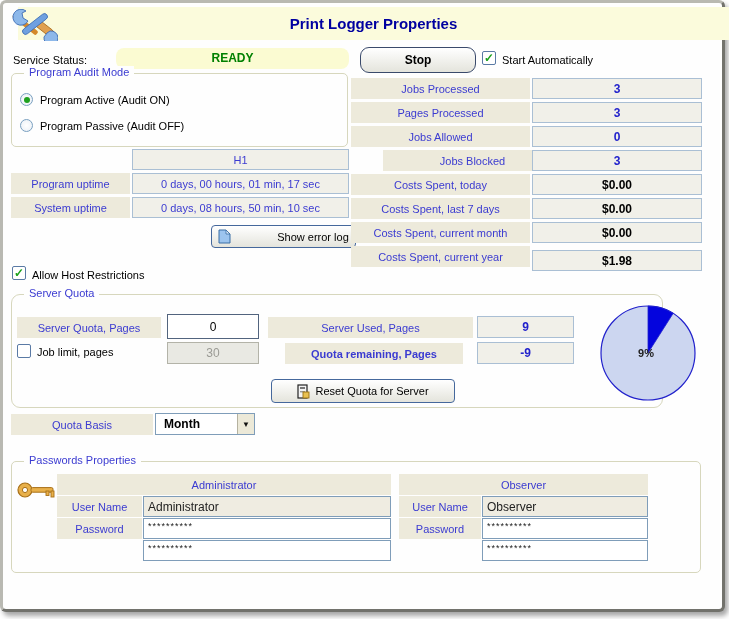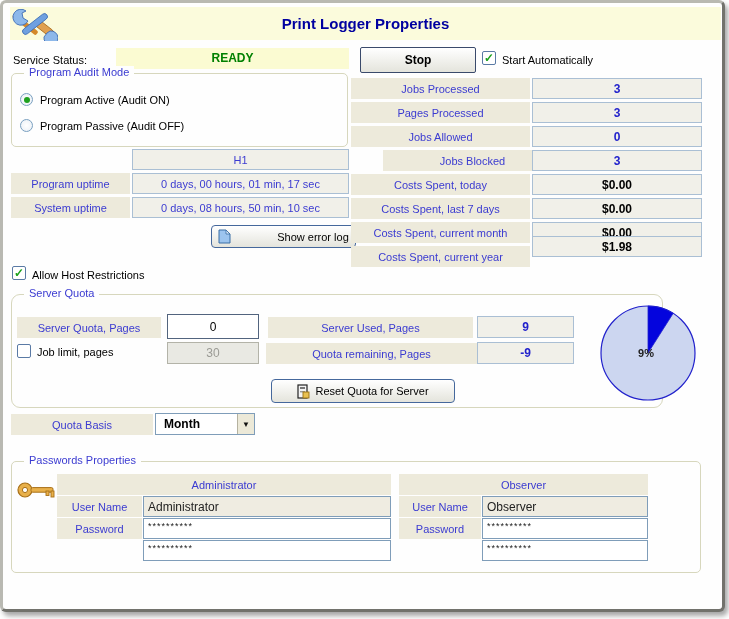--- a/index.html
+++ b/index.html
@@ -2,26 +2,26 @@
 <html><head>
 <meta charset="utf-8">
 <style>
   * { margin:0; padding:0; box-sizing:border-box; }
   html,body { background:#fff; width:729px; height:619px; overflow:hidden;
               font-family:"Liberation Sans", sans-serif; font-size:11px; color:#000; }
   .win { position:absolute; left:0; top:0; width:725px; height:612px; background:#fefefe;
          border:3px solid; border-color:#b9b9b2 #72726c #72726c #b9b9b2; border-radius:6px;
          box-shadow:3px 4px 5px rgba(0,0,0,.35); }
   .abs { position:absolute; }
-  .hdr { left:7px; top:4px; width:711px; height:33px; background:#fbfbdc; }
+  .hdr { left:15px; top:4px; width:711px; height:33px; background:#fbfbdc; }
   .title { width:100%; text-align:center; line-height:33px; font-size:15px; font-weight:bold; color:#0000a0; }
   .plain-label { color:#000; }
   .ready { left:113px; top:45px; width:233px; height:21px; background:#fbfbd2; color:#008000;
-           font-weight:bold; font-size:12px; text-align:center; line-height:21px; }
-  .btn { border:1px solid #3a4a6b; border-radius:2px; background:linear-gradient(#ffffff,#e4e4dc);
+           font-weight:bold; font-size:12px; text-align:center; line-height:21px;border-radius:8px; }
+  .btn { border:1px solid #3a4a6b; border-radius:9px; background:linear-gradient(#ffffff,#e4e4dc);
          display:flex; align-items:center; justify-content:center; gap:5px; cursor:default; }
   .stop-btn { left:357px; top:44px; width:116px; height:26px; font-weight:bold; font-size:12px; }
   .small-btn { font-size:11px; border-radius:4px; border-color:#45689c; }
   .chkbox { width:14px; height:14px; background:#fff; border:1px solid #5a7aa5; border-radius:2px;
             display:flex; align-items:center; justify-content:center; }
   .chk-glyph { color:#1ba11b; font-weight:bold; font-size:12px; line-height:12px; }
   .group { border:1px solid #d7d7bd; border-radius:5px; background:transparent; }
   .group-title { position:absolute; top:-8px; left:12px; background:#fefefe; padding:0 5px;
                  color:#3b3bd1; font-size:11px; }
   .blue { color:#3b3bd1; }
@@ -111,40 +111,40 @@
   <div class="abs valbox count-val" style="left:529px; top:123px; width:170px; height:21px;">0</div>
   <div class="abs lblcell" style="left:348px; top:147px; width:179px; height:21px;margin-left:32px;">Jobs Blocked</div>
   <div class="abs valbox count-val" style="left:529px; top:147px; width:170px; height:21px;">3</div>
   <div class="abs lblcell" style="left:348px; top:171px; width:179px; height:21px;">Costs Spent, today</div>
   <div class="abs valbox cost-val" style="left:529px; top:171px; width:170px; height:21px;">$0.00</div>
   <div class="abs lblcell" style="left:348px; top:195px; width:179px; height:21px;">Costs Spent, last 7 days</div>
   <div class="abs valbox cost-val" style="left:529px; top:195px; width:170px; height:21px;">$0.00</div>
   <div class="abs lblcell" style="left:348px; top:219px; width:179px; height:21px;">Costs Spent, current month</div>
   <div class="abs valbox cost-val" style="left:529px; top:219px; width:170px; height:21px;">$0.00</div>
   <div class="abs lblcell" style="left:348px; top:243px; width:179px; height:21px;">Costs Spent, current year</div>
-  <div class="abs valbox cost-val" style="left:529px; top:233px; width:170px; height:21px;">$1.98</div>
+  <div class="abs valbox cost-val" style="left:529px; top:247px; width:170px; height:21px;">$1.98</div>
 
   <div class="abs chkbox" style="left:9px; top:263px;">
     <span class="chk-glyph">✓</span>
   </div>
   <div class="abs plain-label" style="left:29px; top:266px;">Allow Host Restrictions</div>
 
   <div class="abs group" style="left:8px; top:291px; width:652px; height:114px;border-radius:9px;">
     <span class="group-title">Server Quota</span>
   </div>
   <div class="abs lblcell" style="left:14px; top:314px; width:144px; height:21px;">Server Quota, Pages</div>
   <div class="abs input" style="left:164px; top:311px; width:92px; height:25px;">0</div>
   <div class="abs lblcell" style="left:265px; top:314px; width:205px; height:21px;">Server Used, Pages</div>
   <div class="abs valbox count-val" style="left:474px; top:313px; width:97px; height:22px;">9</div>
   <div class="abs chkbox" style="left:14px; top:341px;">
     
   </div>
   <div class="abs plain-label" style="left:34px; top:343px;">Job limit, pages</div>
   <div class="abs input input-disabled" style="left:164px; top:339px; width:92px; height:22px;">30</div>
-  <div class="abs lblcell" style="left:263px; top:340px; width:211px; height:21px;">Quota remaining, Pages</div>
+  <div class="abs lblcell" style="left:282px; top:340px; width:178px; height:21px;font-weight:bold;">Quota remaining, Pages</div>
   <div class="abs valbox count-val" style="left:474px; top:339px; width:97px; height:22px;">-9</div>
 
   <div class="abs btn small-btn" style="left:268px; top:376px; width:184px; height:24px;">
     <span>
       <svg width="13" height="15" viewBox="0 0 13 15">
         <rect x="1" y="1" width="9" height="13" fill="#f4f4f4" stroke="#222" stroke-width="1.2"></rect>
         <rect x="3" y="3" width="5" height="2" fill="#777"></rect>
         <rect x="3" y="7" width="5" height="1.4" fill="#999"></rect>
         <rect x="6" y="8" width="6" height="6" fill="#e8c050" stroke="#9a7010" stroke-width="0.9"></rect>
       </svg>

